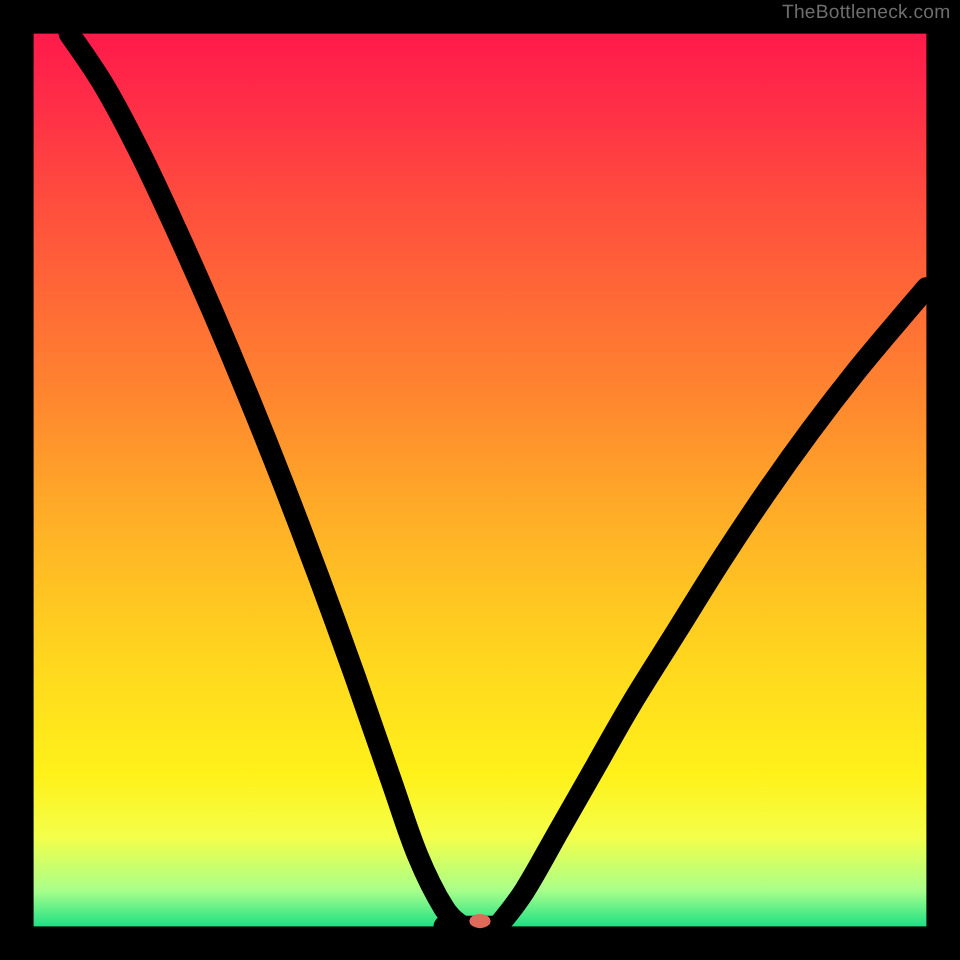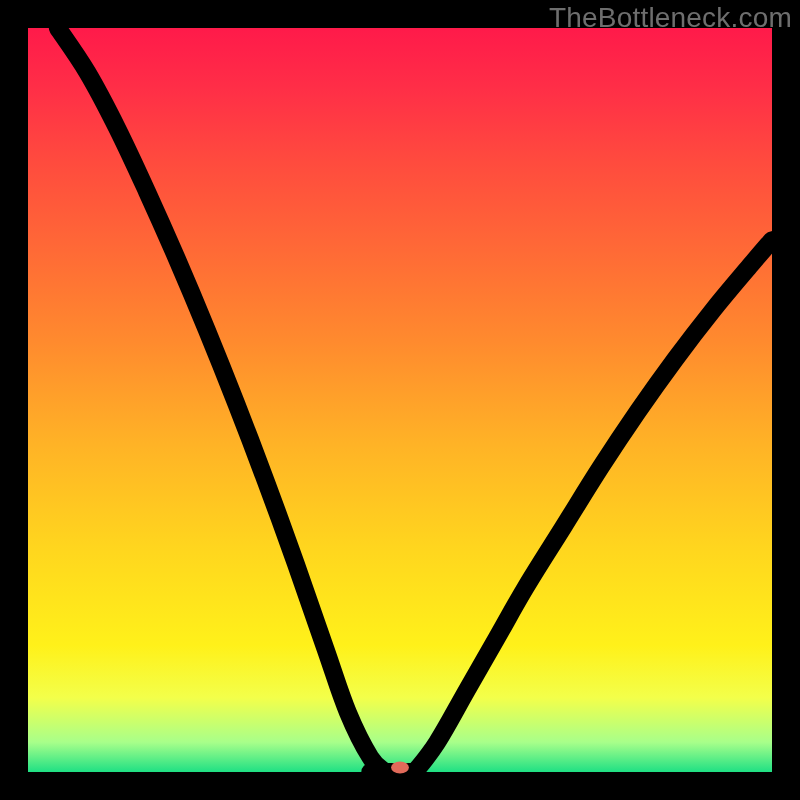--- a/index.html
+++ b/index.html
@@ -9,21 +9,21 @@
     background: #000;
     position: relative;
     overflow: hidden;
     font-family: Arial, Helvetica, sans-serif;
   }
   .watermark {
     position: absolute;
     top: 2px;
     right: 8px;
     color: #6e6e6e;
-    font-size: 28px;
+    font-size: 16px;
     font-weight: 500;
     z-index: 10;
     letter-spacing: 0.2px;
     margin-left: 36px;
   }
   .plot {
     position: absolute;
     left: 28px;
     top: 28px;
     width: 744px;

